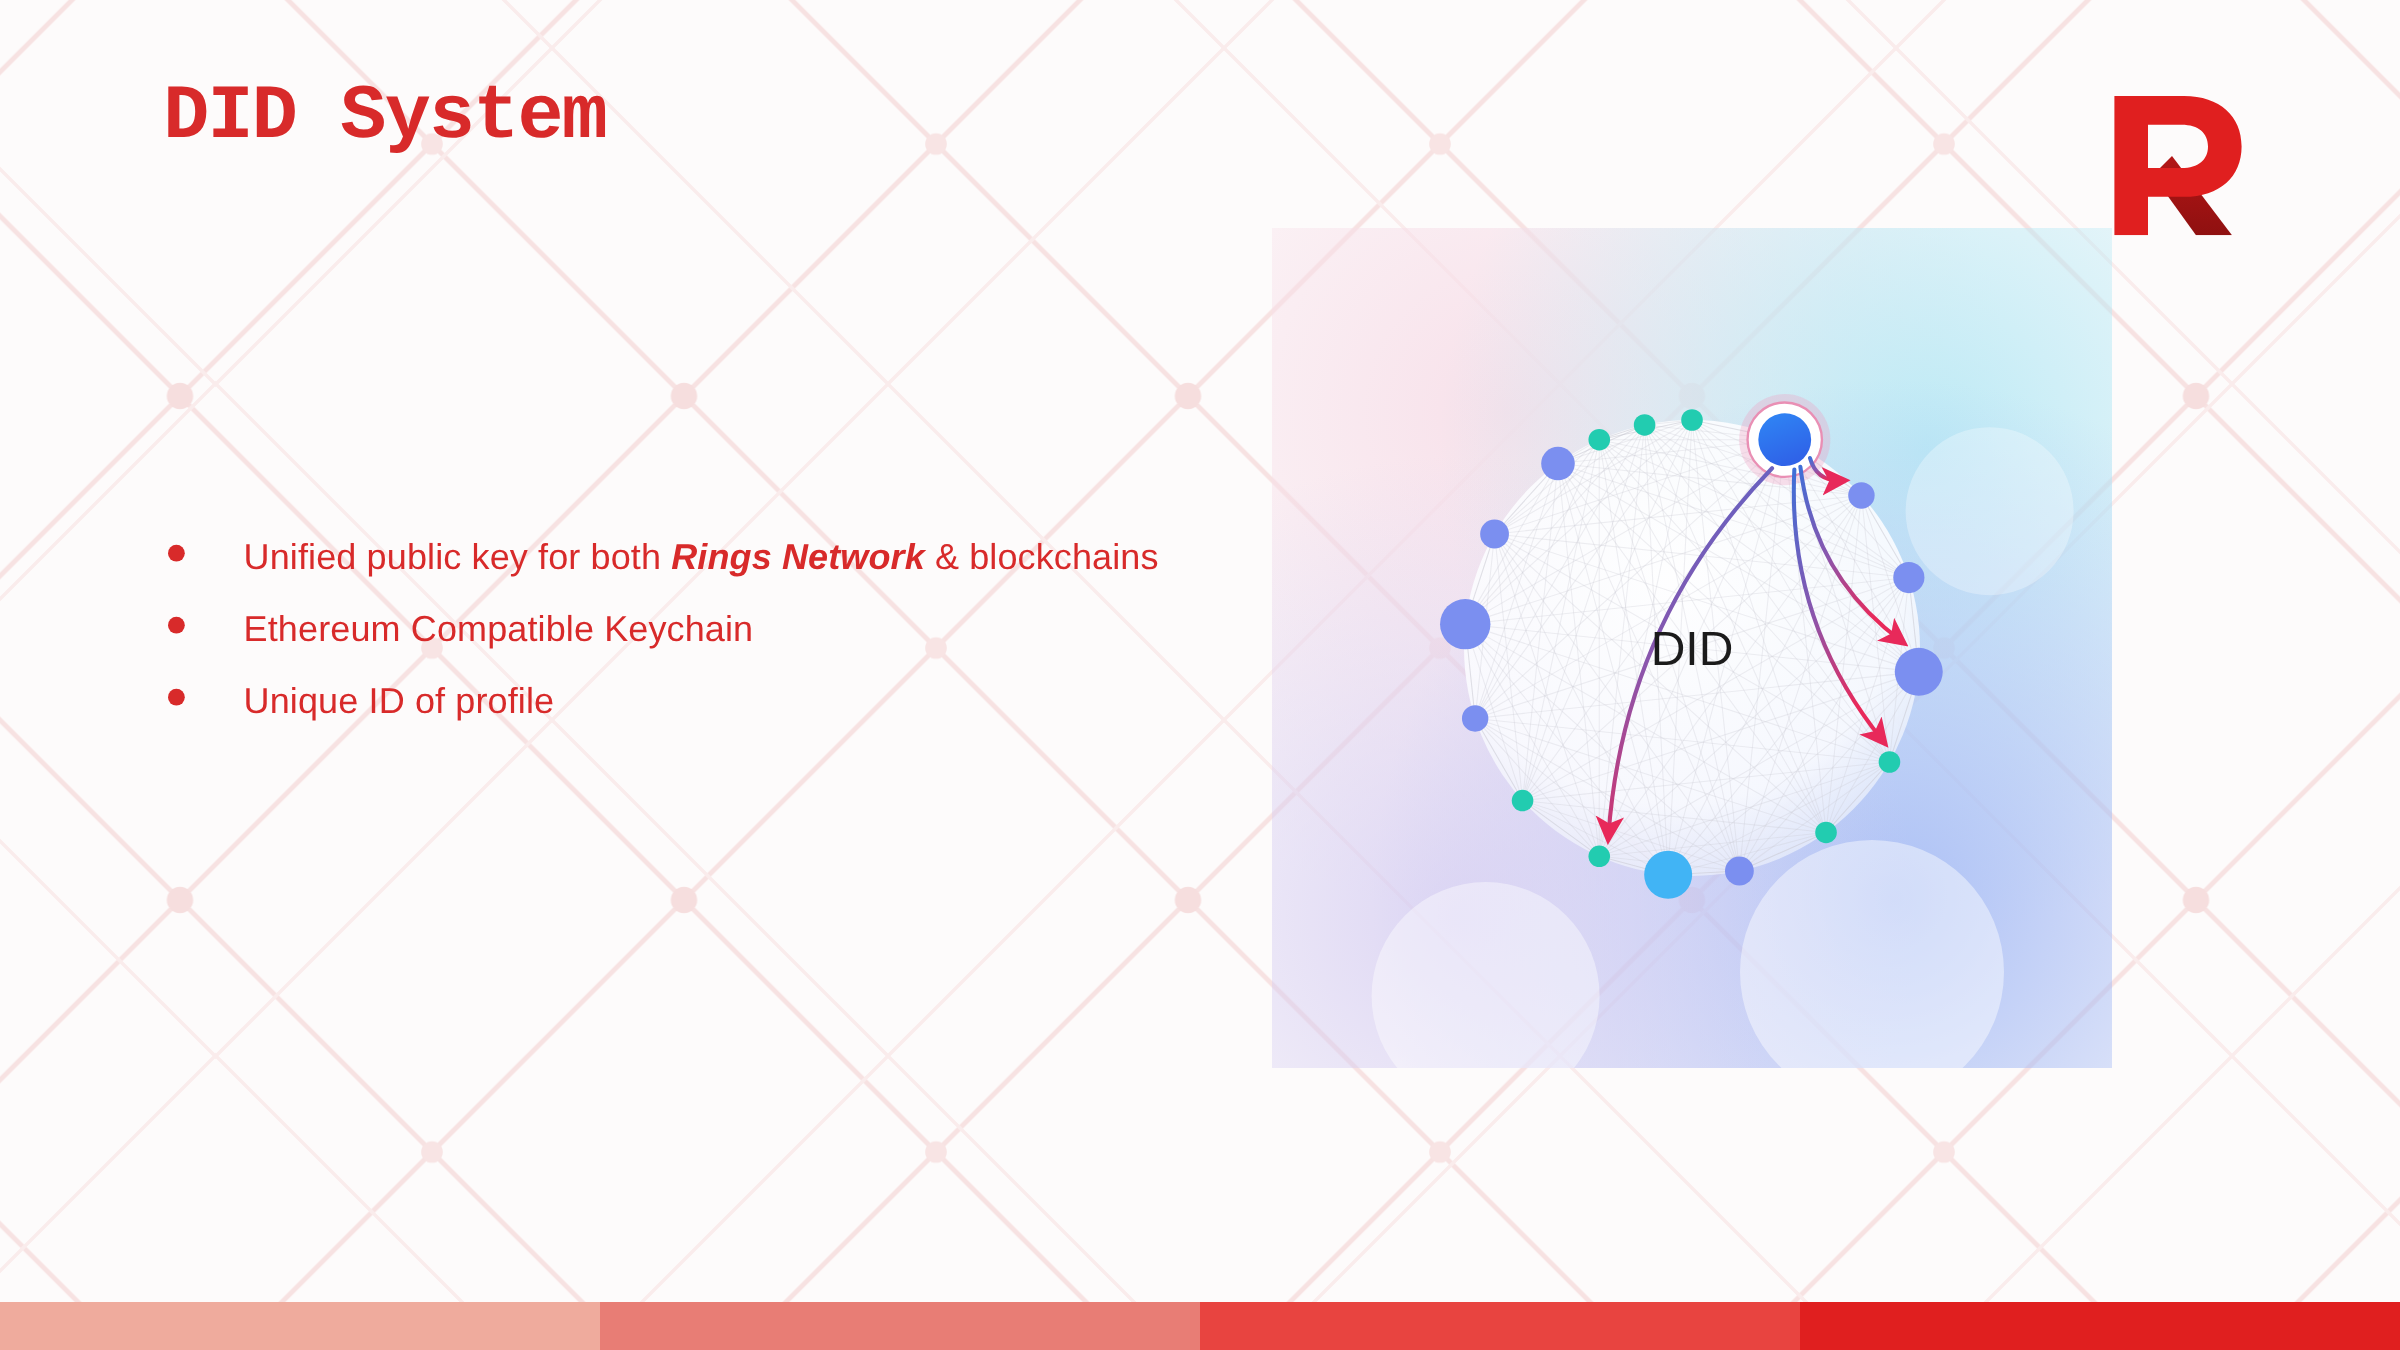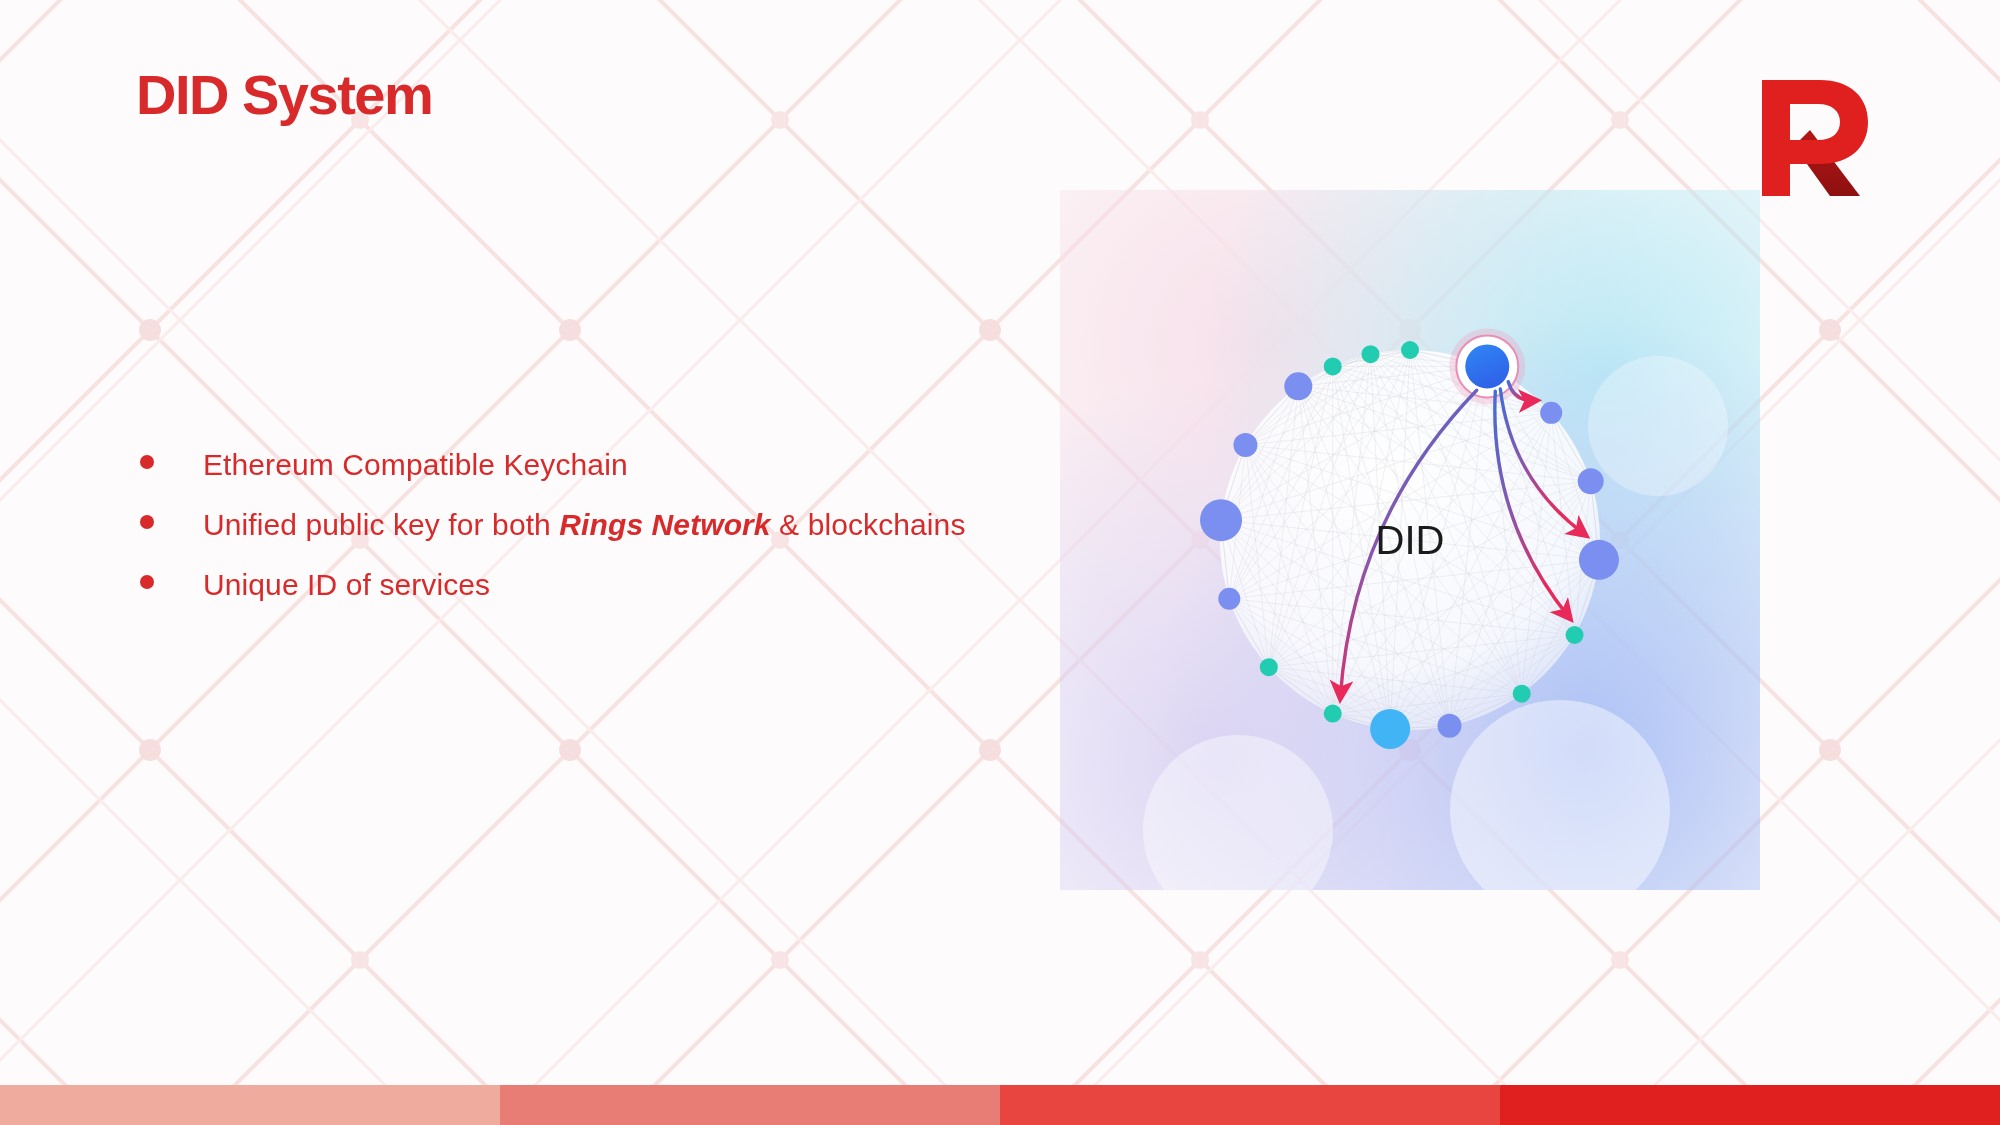--- a/index.html
+++ b/index.html
@@ -23,25 +23,26 @@
     width: 2000px;
     height: 1125px;
     pointer-events: none;
   }
 
   
   #title {
     position: absolute;
     left: 136px;
     top: 62px;
-    font-size: 56px;
+    font-size: 64px;
     font-weight: bold;
     letter-spacing: -1.5px;
     color: #e02525;
     white-space: nowrap;
+    font-family: Liberation Mono, monospace;
   }
 
   
   #logo {
     position: absolute;
     right: 118px;
     top: 78px;
     width: 128px;
     height: 118px;
   }
@@ -136,32 +137,32 @@
     <path d="M56 52 L106 118 L76 118 L40 68 Z" fill="url(#logoShade)"></path>
 
     <path d="M8 2 L66 2 C96 2 114 19 114 44 C114 69 96 86 66 86 L36 86 L36 118 L8 118 Z
              M36 26 L36 62 L64 62 C78 62 86 55 86 44 C86 33 78 26 64 26 Z" fill="#e01f1f" fill-rule="evenodd"></path>
   </svg>
 
   <div id="bullets">
 
     <div class="bullet-row">
       <span class="bullet-dot"></span>
+      <span class="bullet-text"><span>Unified public key for both </span><b>Rings Network</b><span> &amp; blockchains</span></span>
+    </div>
+
+    <div class="bullet-row">
+      <span class="bullet-dot"></span>
       <span class="bullet-text">Ethereum Compatible Keychain</span>
     </div>
 
+
     <div class="bullet-row">
       <span class="bullet-dot"></span>
-      <span class="bullet-text"><span>Unified public key for both </span><b>Rings Network</b><span> &amp; blockchains</span></span>
-    </div>
-
-
-    <div class="bullet-row">
-      <span class="bullet-dot"></span>
-      <span class="bullet-text">Unique ID of services</span>
+      <span class="bullet-text">Unique ID of profile</span>
     </div>
 
   </div>
 
   <svg id="network" viewBox="0 0 700 700">
     <defs>
       <radialGradient id="glowPink" cx="28%" cy="22%" r="60%">
         <stop offset="0%" stop-color="#f7dfe9" stop-opacity="0.95"></stop>
         <stop offset="100%" stop-color="#f7dfe9" stop-opacity="0"></stop>
       </radialGradient>

